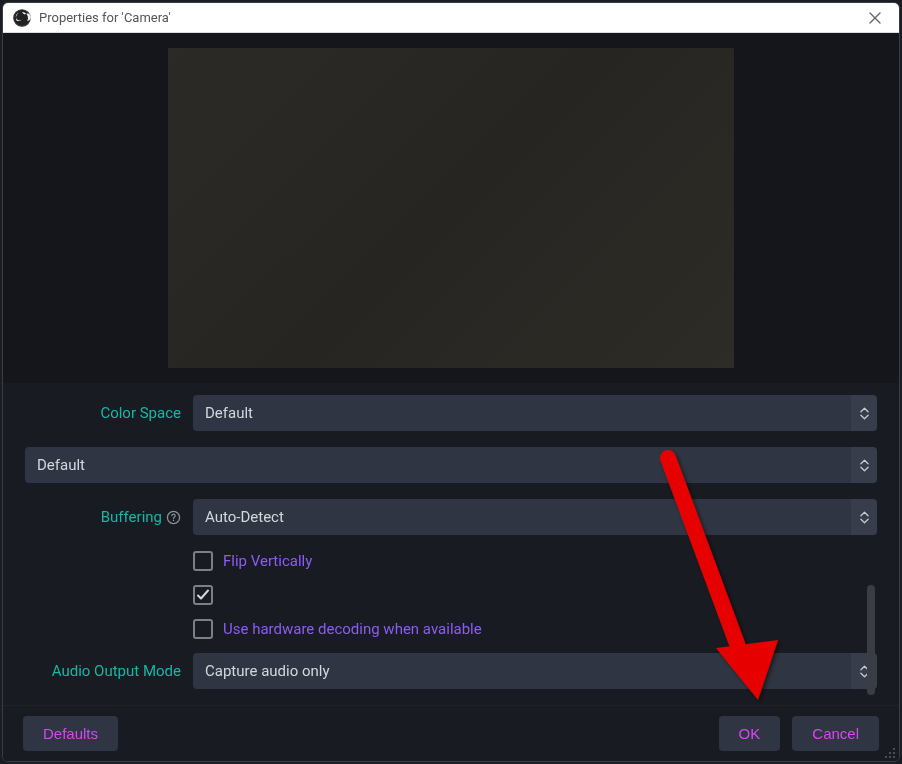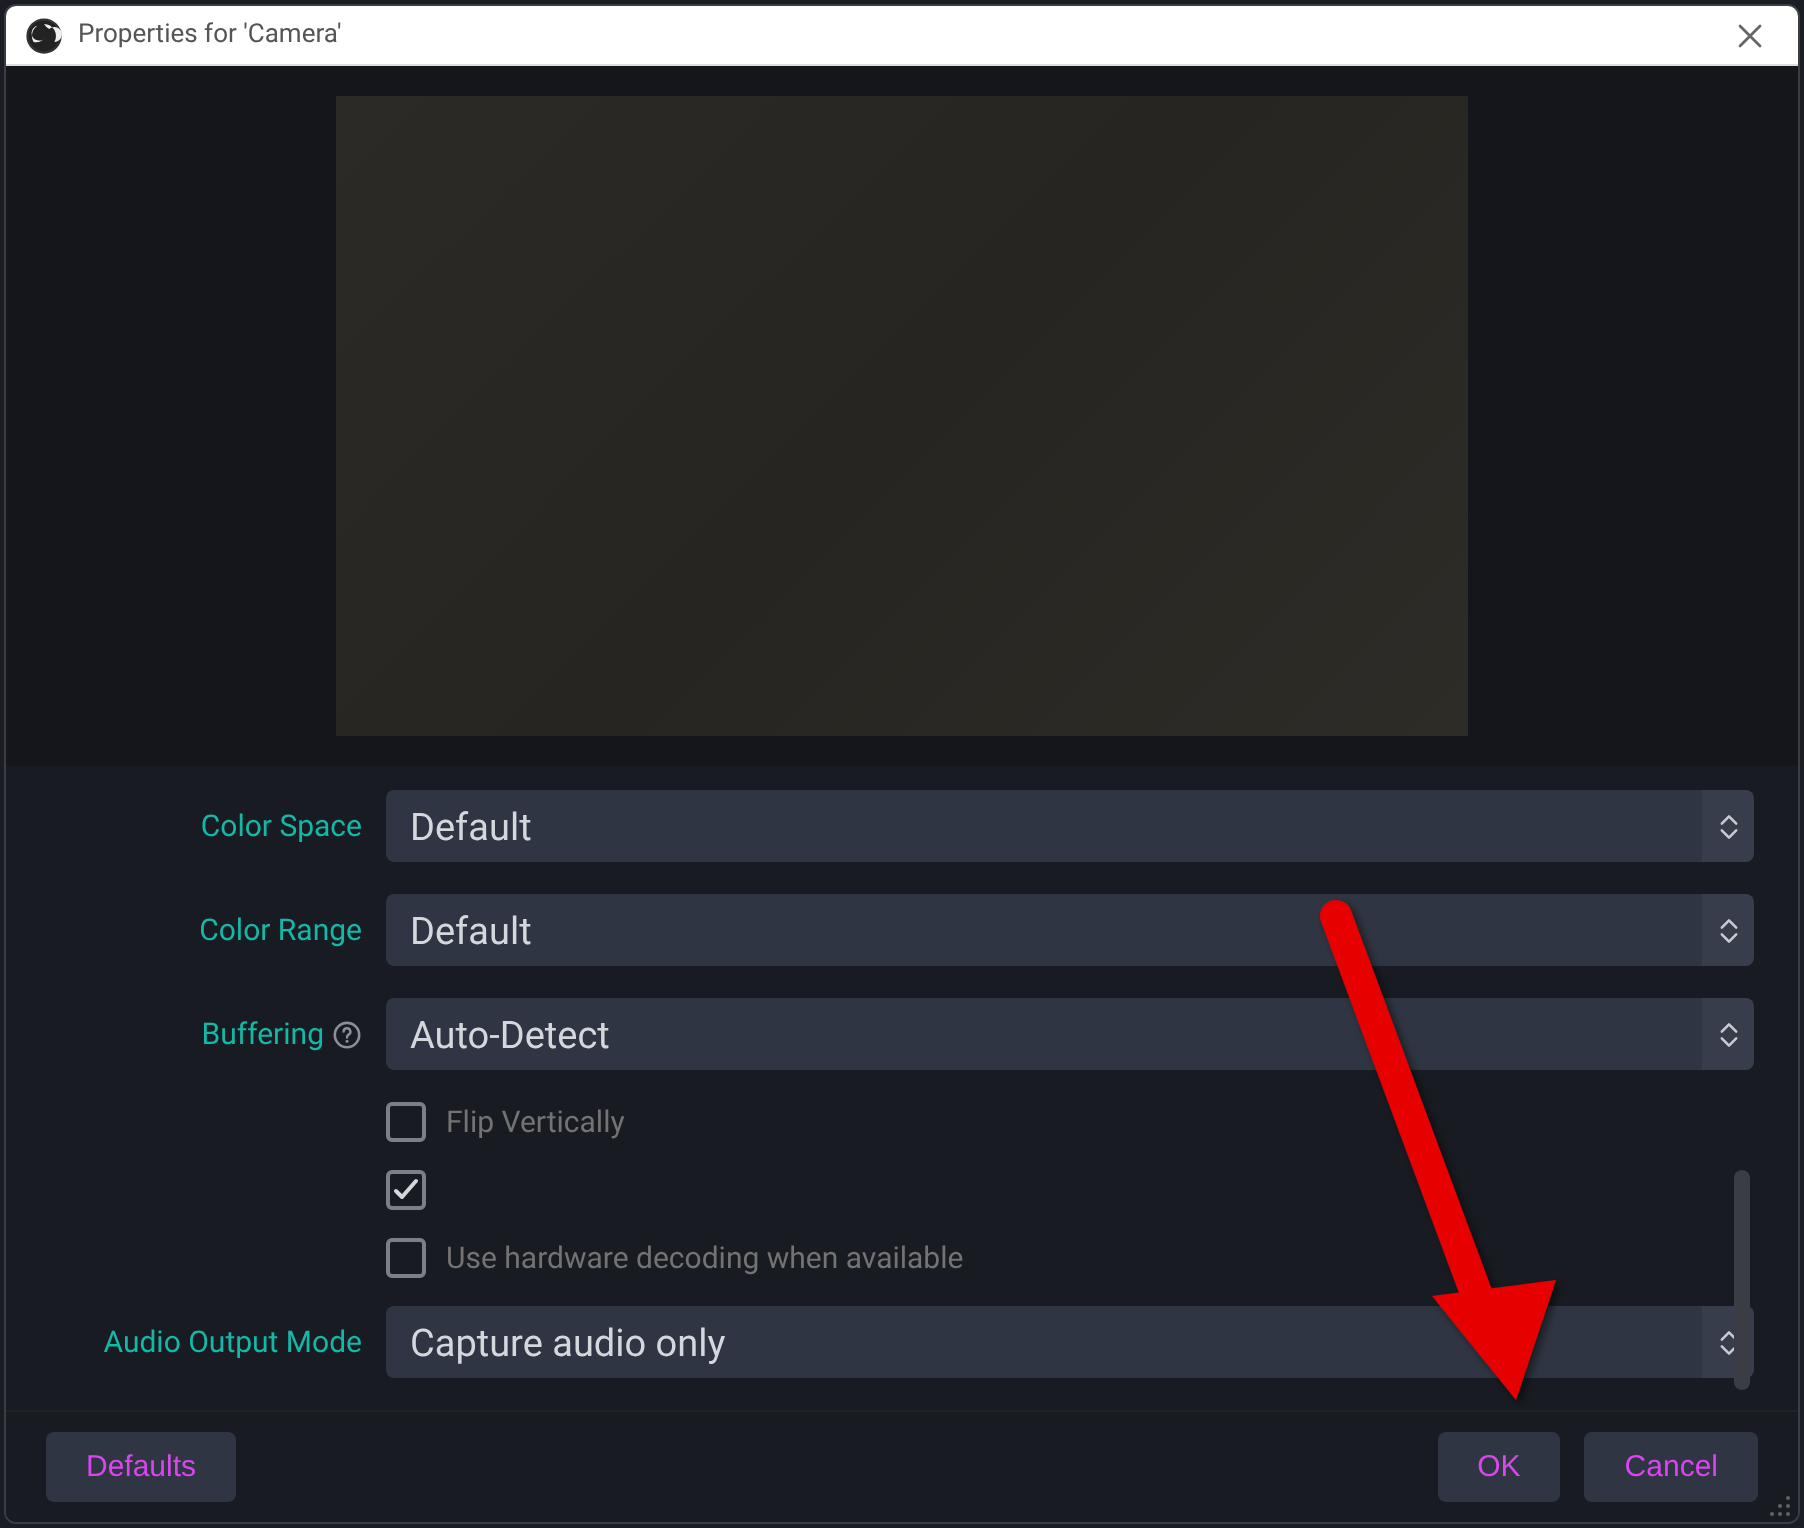--- a/index.html
+++ b/index.html
@@ -106,21 +106,21 @@
   .select {
     flex: 1;
     display: flex;
     align-items: stretch;
     height: 36px;
   }
   .select-body {
     flex: 1;
     background: #2f3542;
     color: #d4d7dc;
-    font-size: 19px;
+    font-size: 15px;
     display: flex;
     align-items: center;
     padding: 0 12px;
     border-radius: 4px 0 0 4px;
   }
   .select-arrows {
     width: 26px;
     background: #373d4a;
     border-radius: 0 4px 4px 0;
     display: flex;
@@ -143,21 +143,21 @@
     border: 2px solid #7a7f88;
     border-radius: 3px;
     margin-right: 10px;
     display: flex;
     align-items: center;
     justify-content: center;
     flex-shrink: 0;
   }
   .checkbox.checked svg { width: 14px; height: 14px; color: #d4d7dc; }
   .checkbox-label {
-    color: #737373;
+    color: #8b5cf6;
     font-size: 15px;
   }
 
   .vscrollbar {
     position: absolute;
     right: 2px;
     top: 190px;
     width: 8px;
     height: 110px;
     background: #3a3d44;
@@ -238,21 +238,20 @@
                   <path d="M1 5l4-4 4 4" stroke="currentColor" stroke-width="1.4" fill="none" stroke-linecap="round" stroke-linejoin="round"></path>
                 </svg>
               <svg viewBox="0 0 10 6">
                   <path d="M1 1l4 4 4-4" stroke="currentColor" stroke-width="1.4" fill="none" stroke-linecap="round" stroke-linejoin="round"></path>
                 </svg>
             </div>
           </div>
         </div>
 
         <div class="form-row">
-          <div class="form-label">Color Range</div>
           <div class="select">
             <div class="select-body">Default</div>
             <div class="select-arrows">
               <svg viewBox="0 0 10 6">
                   <path d="M1 5l4-4 4 4" stroke="currentColor" stroke-width="1.4" fill="none" stroke-linecap="round" stroke-linejoin="round"></path>
                 </svg>
               <svg viewBox="0 0 10 6">
                   <path d="M1 1l4 4 4-4" stroke="currentColor" stroke-width="1.4" fill="none" stroke-linecap="round" stroke-linejoin="round"></path>
                 </svg>
             </div>

